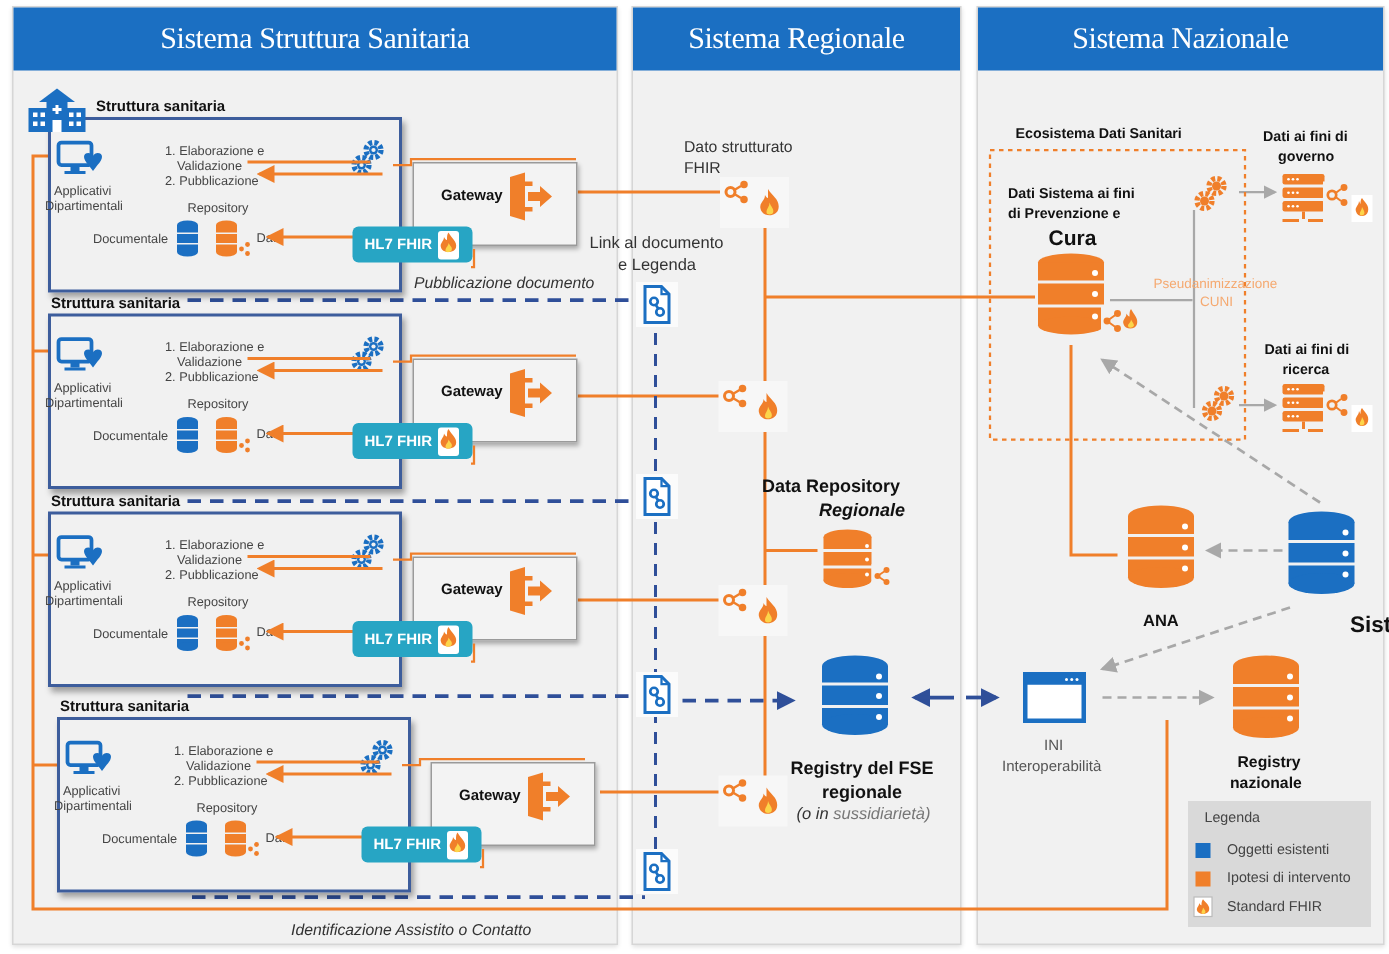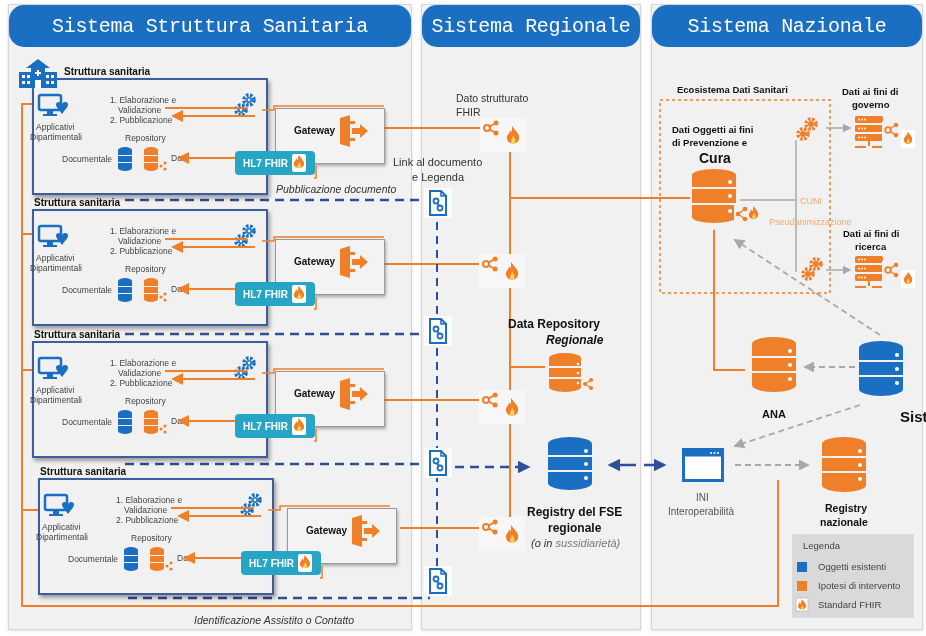--- a/index.html
+++ b/index.html
@@ -1,18 +1,18 @@
 <!DOCTYPE html>
 <html><head>
 <meta charset="utf-8">
 <style>
   html,body{margin:0;padding:0;background:#ffffff;}
   body{width:926px;height:636px;position:relative;overflow:hidden;font-family:"DejaVu Sans",sans-serif;}
   .panel{position:absolute;background:#f1f1f1;border:1px solid #d6d6d6;box-shadow:0 1px 3px rgba(0,0,0,.12);}
-  .panel-head{position:absolute;left:0;right:0;top:0;height:42px;background:#1b6fc2;color:#fff;font-family:Liberation Mono, monospace;font-size:20px;display:flex;align-items:center;justify-content:center;letter-spacing:-0.3px;border-radius:15px;}
+  .panel-head{position:absolute;left:0;right:0;top:0;height:42px;background:#1b6fc2;color:#fff;font-family:Liberation Serif, serif;font-size:20px;display:flex;align-items:center;justify-content:center;letter-spacing:-0.3px;}
   .t{position:absolute;white-space:nowrap;color:#333;font-family:"Liberation Sans",sans-serif;}
   .small{font-size:8.5px;color:#444;line-height:10px;text-align:center;}
   .b{font-weight:bold;color:#111;}
   .it{font-style:italic;}
   .fac{position:absolute;border:2px solid #3d5d9c;box-shadow:2px 3px 4px rgba(0,0,0,.35);background:#f1f1f1;}
   .gw{position:absolute;border:1.5px solid #9a9a9a;box-shadow:1px 2px 3px rgba(0,0,0,.3);background:#f3f3f3;}
   .hl7{position:absolute;background:#27a5c4;color:#fff;font-family:"Liberation Sans",sans-serif;font-weight:bold;font-size:10px;border-radius:4px;display:flex;align-items:center;padding-left:8px;box-sizing:border-box;}
   .flame{display:inline-block;background:#fff;border-radius:2px;margin-left:4px;}
   .legend{position:absolute;background:#d9d9d9;}
   .sw{position:absolute;width:10px;height:10px;}
@@ -499,41 +499,41 @@
   <ellipse cx="24" cy="47" rx="22" ry="7" fill="#1b6fc2"></ellipse>
   <circle cx="40" cy="15" r="2" fill="#fff"></circle>
     <circle cx="40" cy="28" r="2" fill="#fff"></circle>
     <circle cx="40" cy="42" r="2" fill="#fff"></circle>
 </svg>
 <div class="t b" style="left:527px;top:505px;font-size:12px;">Registry del FSE</div>
 <div class="t b" style="left:548px;top:521px;font-size:12px;">regionale</div>
 <div class="t it" style="left:531px;top:537px;font-size:11px;"><span>(o in </span><span style="color:#777;">sussidiarietà)</span></div>
 
 <div class="t b" style="left:677px;top:84px;font-size:9.5px;">Ecosistema Dati Sanitari</div>
-<div class="t b" style="left:672px;top:124px;font-size:9.5px;">Dati Oggetti ai fini</div>
+<div class="t b" style="left:672px;top:124px;font-size:9.5px;">Dati Sistema ai fini</div>
 <div class="t b" style="left:672px;top:137px;font-size:9.5px;">di Prevenzione e</div>
 <div class="t b" style="left:699px;top:150px;font-size:14px;">Cura</div>
 <svg style="left:690px;top:168px;" width="70" height="62">
   <ellipse cx="24" cy="7" rx="22" ry="6" fill="#f07f2a"></ellipse>
   <rect x="2" y="7" width="44" height="12" fill="#f07f2a"></rect>
     <rect x="2" y="21" width="44" height="14" fill="#f07f2a"></rect>
     <rect x="2" y="37" width="44" height="12" fill="#f07f2a"></rect>
   <ellipse cx="24" cy="49" rx="22" ry="6" fill="#f07f2a"></ellipse>
   <circle cx="40" cy="14" r="2" fill="#fff"></circle>
     <circle cx="40" cy="28" r="2" fill="#fff"></circle>
     <circle cx="40" cy="43" r="2" fill="#fff"></circle>
   <rect x="44" y="36" width="26" height="20" fill="#f1f1f1"></rect>
   <circle cx="48" cy="46" r="2.3" fill="#f07f2a"></circle>
     <circle cx="55" cy="41" r="2.3" fill="#f07f2a"></circle>
     <circle cx="55" cy="51" r="2.3" fill="#f07f2a"></circle>
     <path d="M48,46 L55,41 M48,46 L55,51" stroke="#f07f2a" stroke-width="1.3"></path>
   <path d="M64,38 C66,42 69,44 68,48 C67,52 60,52 59,48 C58,45 61,44 61,41 C62,43 63,43 63,43 C63,41 63,39 64,38 z" fill="#f07f2a"></path>
     <path d="M64,45 C65,47 66,48 66,49 C65,51 62,51 62,49 C62,48 64,47 64,45 z" fill="#fcd54a"></path>
 </svg>
-<div class="t" style="left:769px;top:184px;font-size:9px;color:#f5a970;margin-top:33px;">Pseudanimizzazione</div>
+<div class="t" style="left:769px;top:184px;font-size:9px;color:#f5a970;">Pseudanimizzazione</div>
 <div class="t" style="left:800px;top:196px;font-size:9px;color:#f5a970;">CUNI</div>
 
 <svg style="left:795px;top:116px;" width="26" height="26">
     <circle cx="16" cy="8" r="5" fill="none" stroke="#f07f2a" stroke-width="3.5" stroke-dasharray="2.5,1.5"></circle>
     <circle cx="16" cy="8" r="3" fill="#f07f2a"></circle>
     <circle cx="8" cy="18" r="5" fill="none" stroke="#f07f2a" stroke-width="3.5" stroke-dasharray="2.5,1.5"></circle>
     <circle cx="8" cy="18" r="3" fill="#f07f2a"></circle>
   </svg>
 <svg style="left:800px;top:256px;" width="26" height="26">
     <circle cx="16" cy="8" r="5" fill="none" stroke="#f07f2a" stroke-width="3.5" stroke-dasharray="2.5,1.5"></circle>

